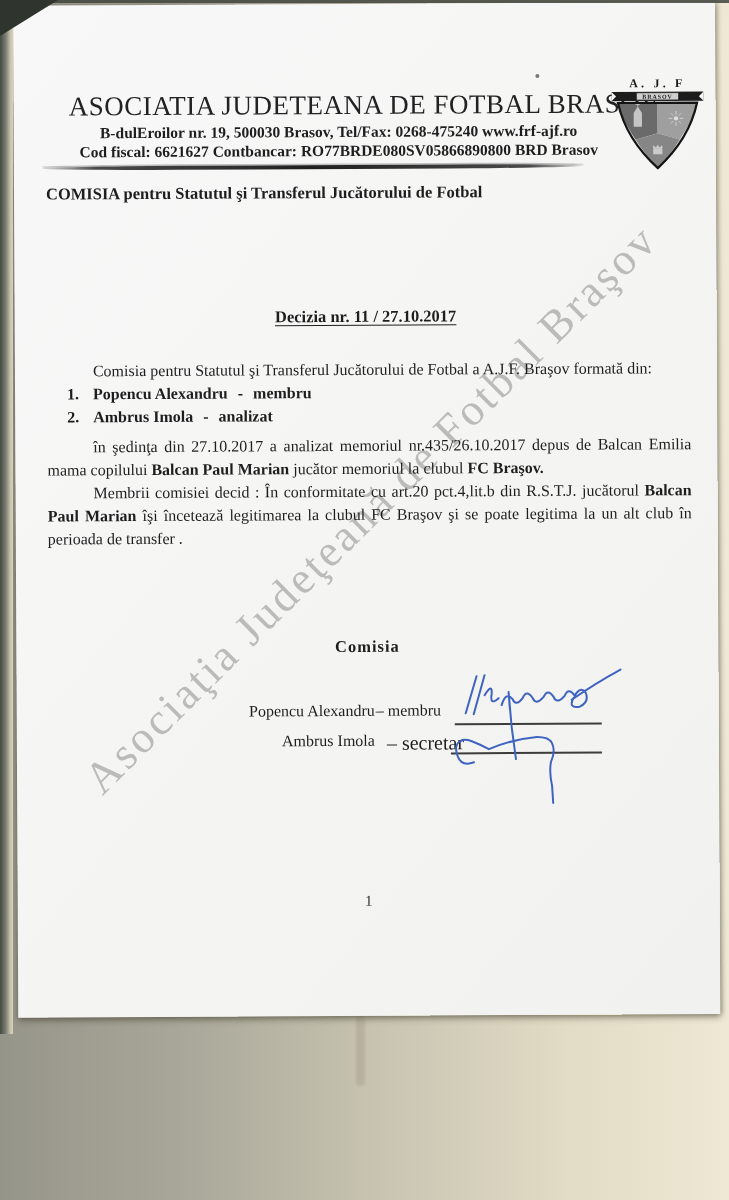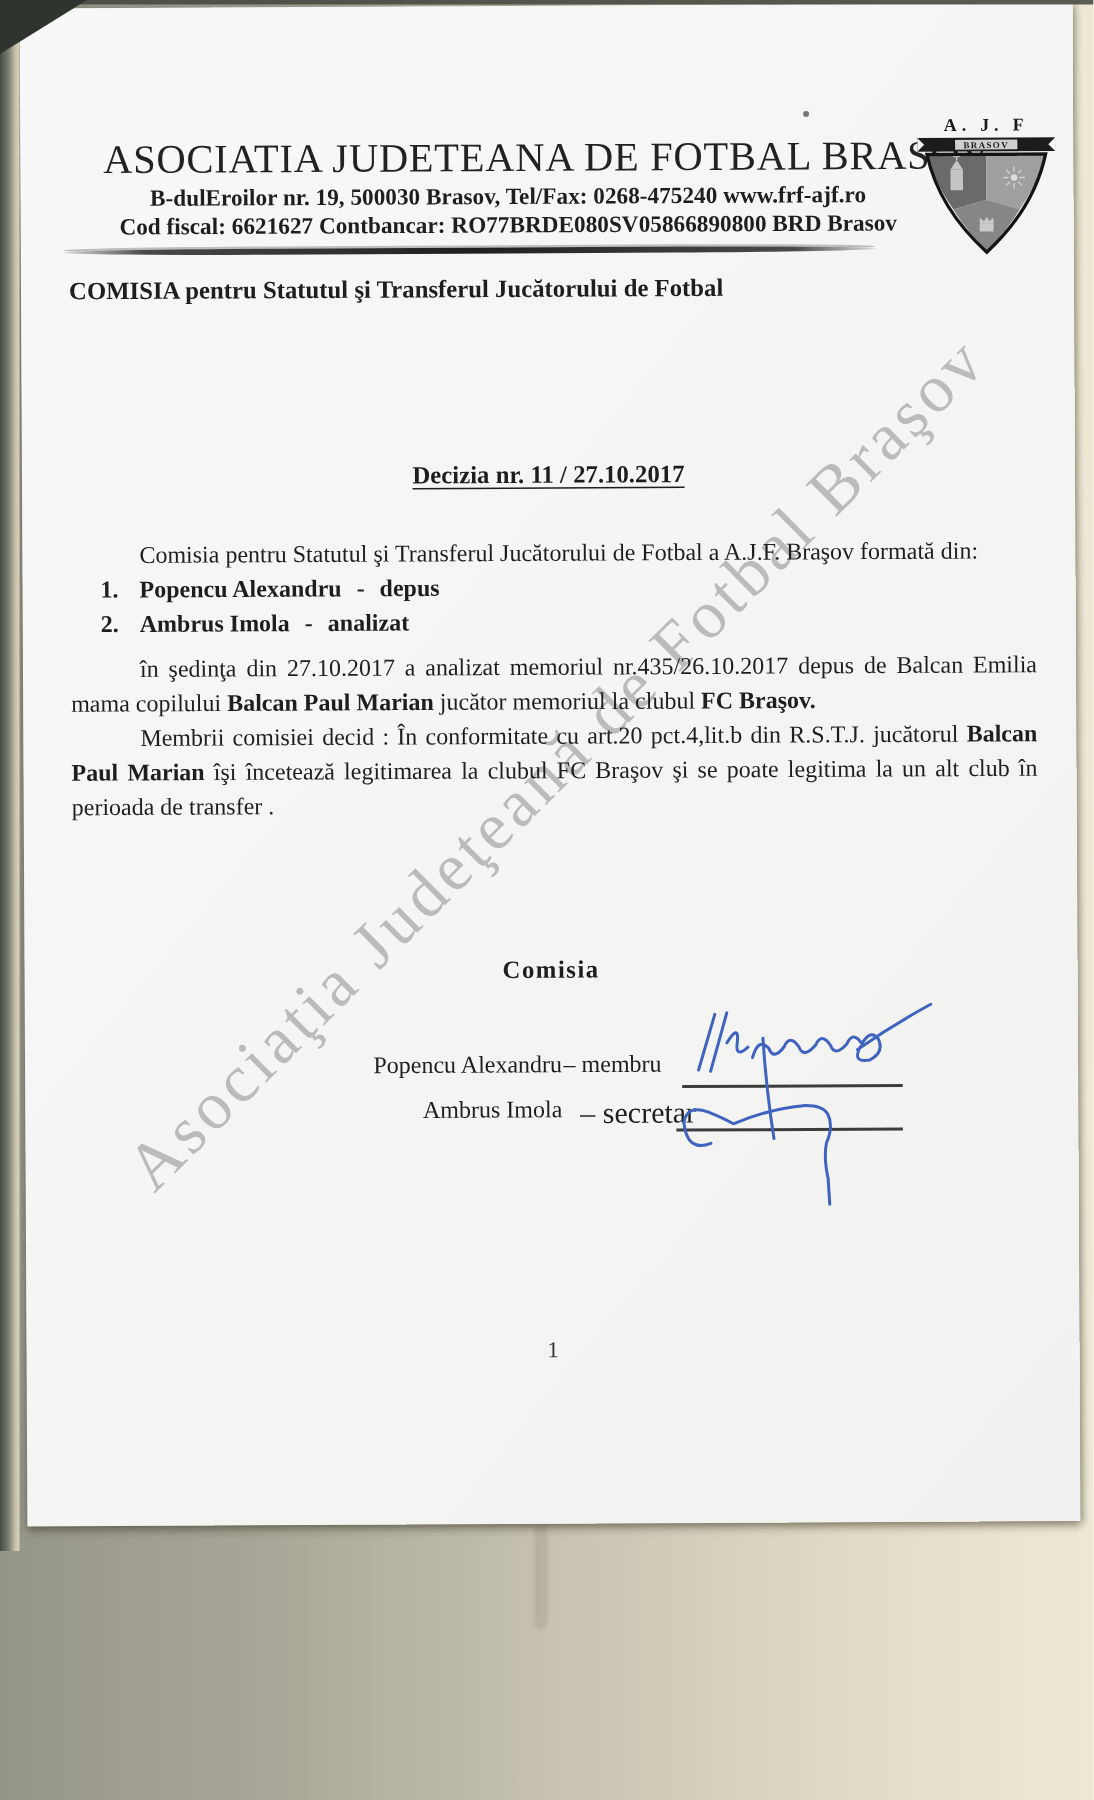--- a/index.html
+++ b/index.html
@@ -100,21 +100,21 @@
       <path d="M45,83 L45,79 L48,81.5 L50,78.5 L52,81.5 L55,79 L55,83 Z" fill="#dcdcdc" opacity=".8"></path>
     </g>
     <path d="M7,33 L93,33 C88,56 75,81 50,104 C25,81 12,56 7,33 Z" fill="none" stroke="#141414" stroke-width="2.4"></path>
   </svg>
 
   <div class="committee-heading">COMISIA pentru Statutul şi Transferul Jucătorului de Fotbal</div>
   <div class="decision-title"><span>Decizia nr. 11  / 27.10.2017</span></div>
 
   <div class="body-block">
     <div class="intro">Comisia pentru Statutul şi Transferul Jucătorului de Fotbal  a A.J.F. Braşov formată din:</div>
-    <div class="member-line"><span class="num">1.</span><span>Popencu Alexandru</span><span class="sep">-</span><span>depus</span></div>
+    <div class="member-line"><span class="num">1.</span><span>Popencu Alexandru</span><span class="sep">-</span><span>membru</span></div>
     <div class="member-line"><span class="num">2.</span><span>Ambrus Imola</span><span class="sep">-</span><span>analizat</span></div>
     <p class="just p1"><span>în şedinţa din 27.10.2017 a analizat memoriul nr.435/26.10.2017 depus de Balcan Emilia mama copilului </span><b>Balcan Paul Marian</b><span> jucător memoriul la clubul </span><b>FC Braşov.</b></p>
     <p class="just"><span>Membrii comisiei decid : În conformitate cu art.20 pct.4,lit.b din R.S.T.J. jucătorul </span><b>Balcan Paul Marian</b><span> îşi încetează legitimarea la clubul FC Braşov şi se poate legitima la un alt club în perioada de transfer .</span></p>
   </div>
 
   <div class="sig-heading">Comisia</div>
   <div class="sig-name1">Popencu Alexandru</div>
   <div class="sig-role1">– membru</div>
   <div class="sig-name2">Ambrus Imola</div>
   <div class="sig-role2">– secretar</div>

